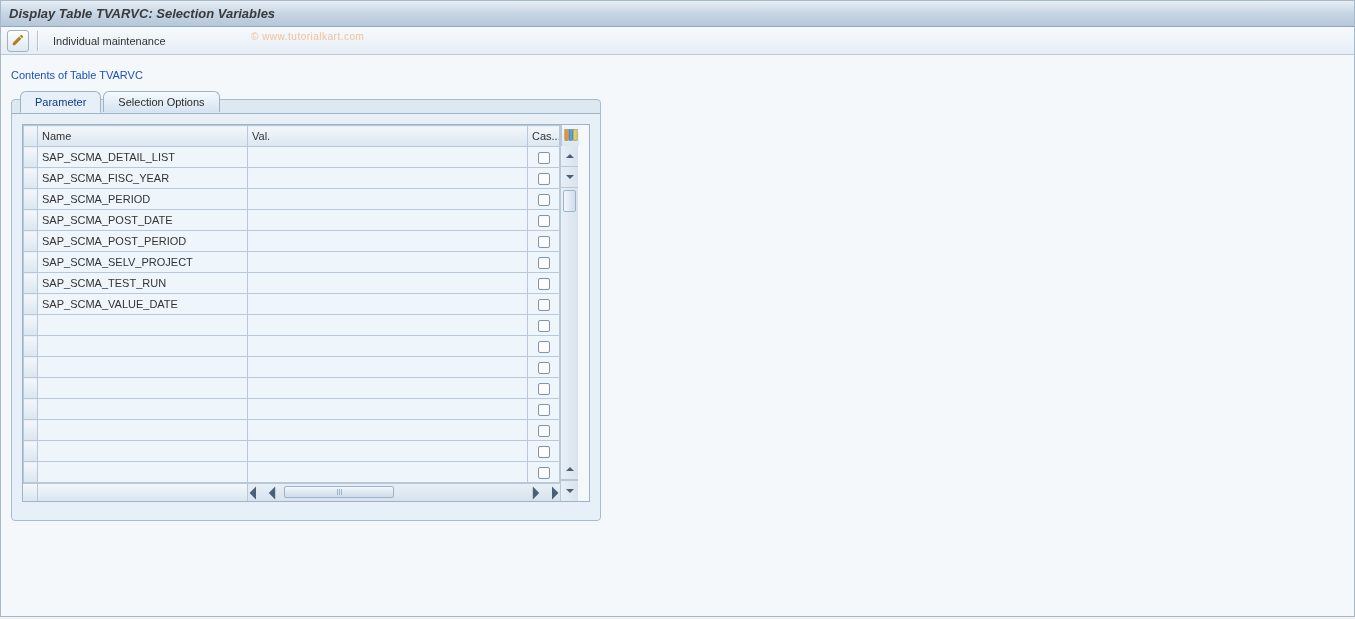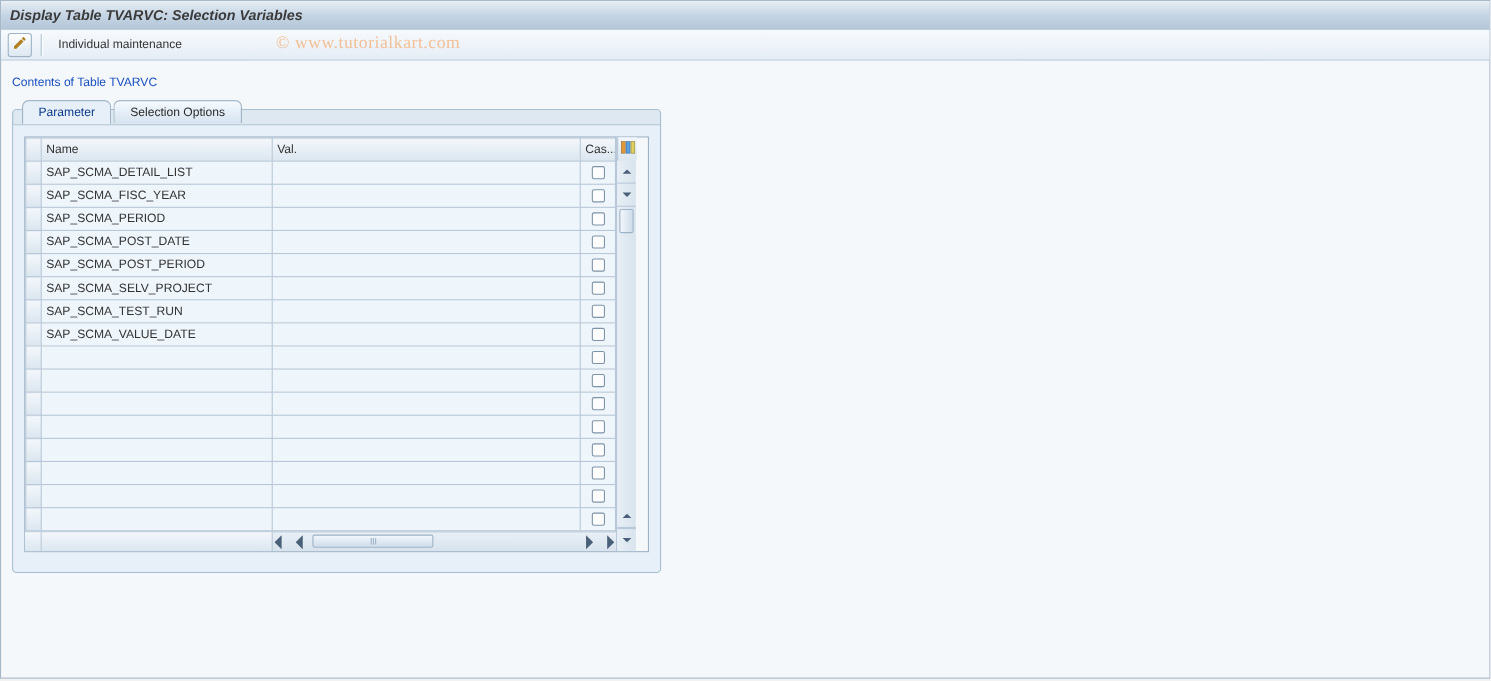--- a/index.html
+++ b/index.html
@@ -58,23 +58,23 @@
     margin: 0 2px;
   }
   .tool-text {
     color:#333;
     padding: 0 6px;
     font-size: 11px;
   }
   .watermark {
     position: absolute;
     top: 30px; left: 250px;
-    font-size: 16px;
+    font-size: 10px;
     color: rgba(245,150,70,0.55);
-    font-family: Liberation Serif, serif;
+    font-family: Liberation Sans, sans-serif;
     letter-spacing: 0.5px;
     pointer-events: none;
     z-index: 50;
   }
   
   .content {
     padding: 14px 10px 10px 10px;
   }
   .subtitle {
     color: #1a4fbf;

